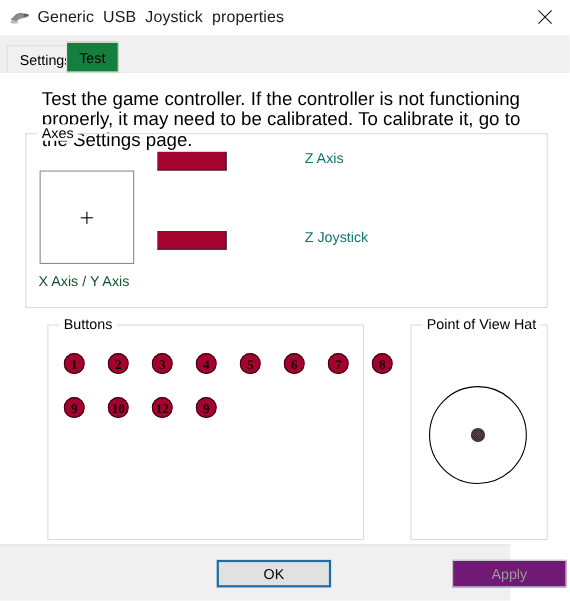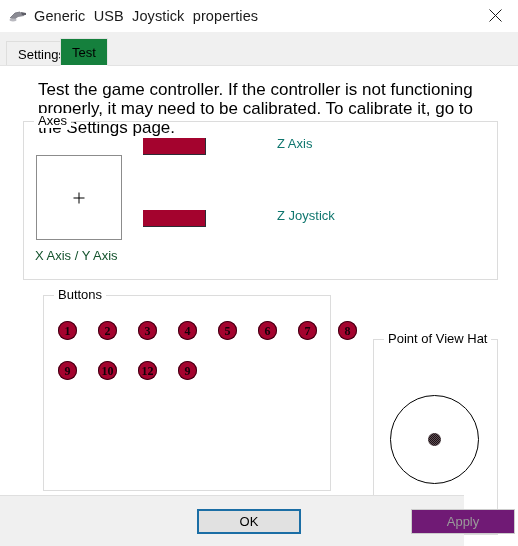--- a/index.html
+++ b/index.html
@@ -113,21 +113,21 @@
     top: -9px; left: 10px;
     background: #ffffff;
     padding: 0 4px;
     font-size: 13px;
     color: #000;
     white-space: nowrap;
   }
 
   #axes-group { left: 23px; top: 55px; width: 475px; height: 159px; }
   #buttons-group { left: 23px; top: 229px; width: 288px; height: 196px; margin-left: 20px; }
-  #pov-group { left: 373px; top: 229px; width: 125px; height: 196px; margin-top: 44px; }
+  #pov-group { left: 373px; top: 229px; width: 125px; height: 196px; }
 
   
   .axis-bar {
     position: absolute;
     height: 17px;
     background: #a4032e;
     border-right: 1px solid #2c2c35;
     border-bottom: 1px solid #2c2c35;
     box-sizing: border-box;
   }

